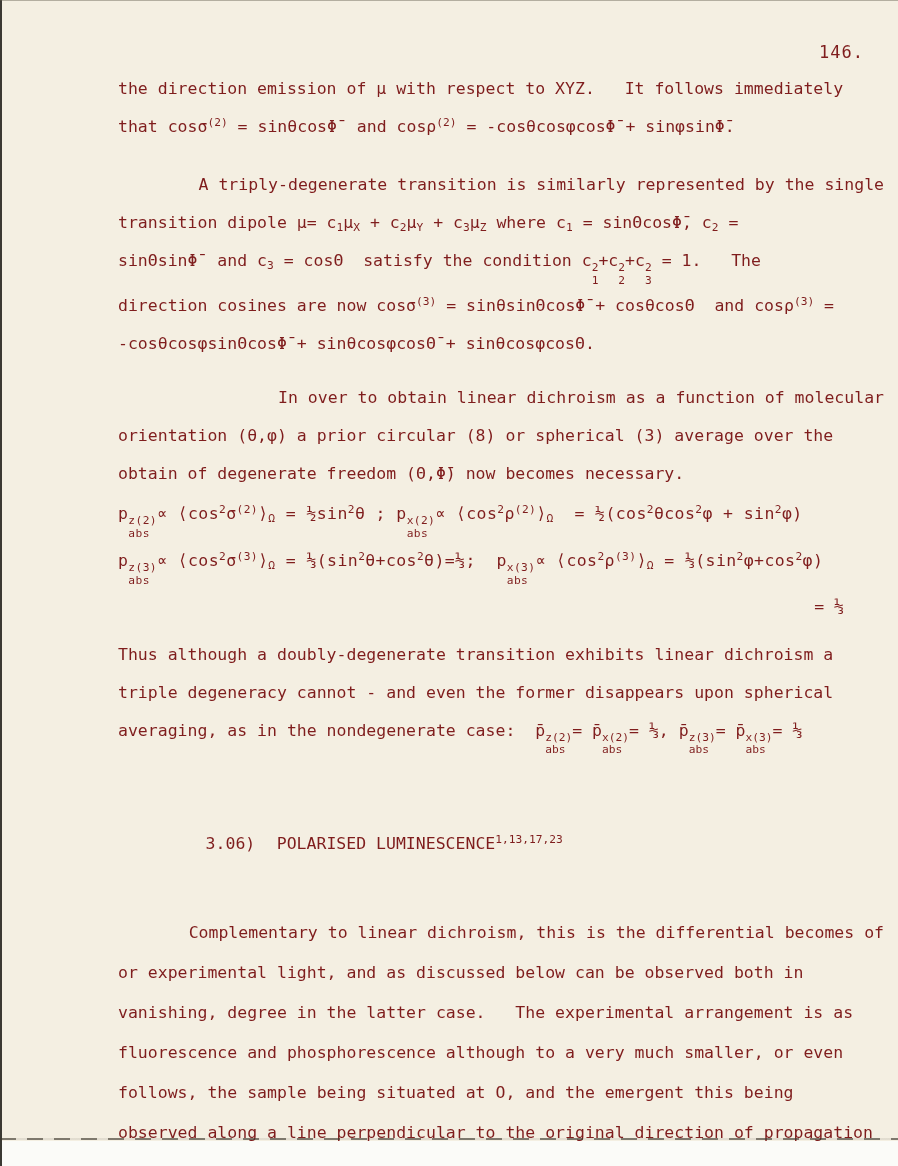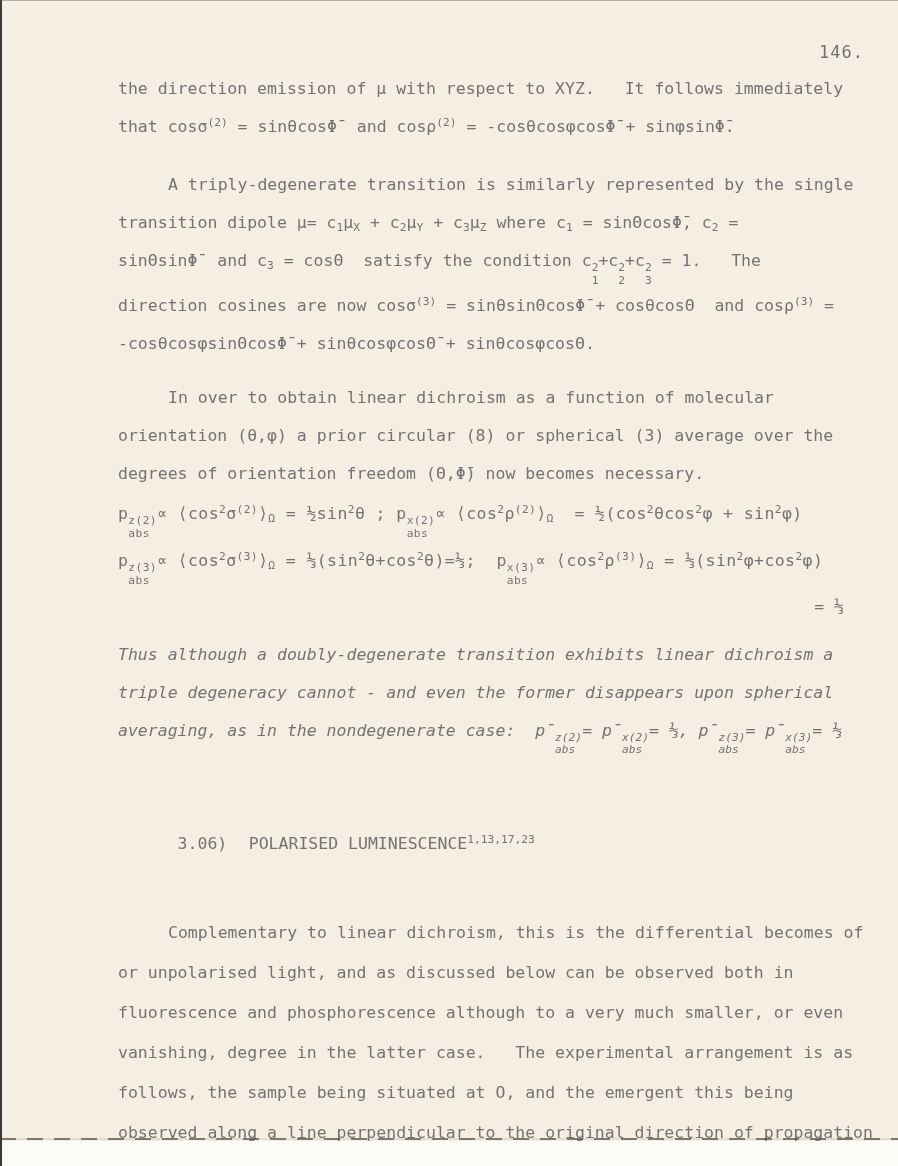--- a/index.html
+++ b/index.html
@@ -1,52 +1,52 @@
 <!DOCTYPE html>
 <html><head>
 <meta charset="utf-8">
 <style>
   html,body{margin:0;padding:0;background:#e9e8e4;}
   .page{
     position:relative;
     width:898px;height:1166px;
     background:#f4efe2;
     font-family:"DejaVu Sans Mono", monospace;
-    color:#737373;
+    color:#7f1d1d;
     overflow:hidden;
   }
   .edge-left{position:absolute;left:0;top:0;bottom:0;width:2px;background:#3b3933;}
   .edge-top{position:absolute;left:0;top:0;right:0;height:1px;background:rgba(100,95,80,.45);}
   .scan-line{
     position:absolute;left:0;right:0;top:1138px;height:2px;
     background:repeating-linear-gradient(90deg,
       rgba(62,57,46,.65) 0px, rgba(62,57,46,.65) 16px,
       rgba(62,57,46,.10) 16px, rgba(62,57,46,.10) 27px);
   }
   .bottom-strip{position:absolute;left:2px;right:0;top:1141px;bottom:0;background:#fbfbf8;}
   .page-number{position:absolute;top:42px;right:34px;font-size:17px;letter-spacing:1px;}
   .text-block{
     position:absolute;left:118px;top:70px;width:766px;
     font-size:16.5px;line-height:38px;
   }
   .line{white-space:pre;}
-  .indent{padding-left:50px;}
+  .indent{padding-left:50px;text-align:right;}
   sup{font-size:.68em;vertical-align:.55em;line-height:0;}
   sub{font-size:.68em;vertical-align:-.3em;line-height:0;}
   .ss{
     display:inline-flex;flex-direction:column;align-items:flex-start;
     vertical-align:-.45em;font-size:.68em;line-height:1.12;
   }
   .p-gap-lg{margin-top:20px;}
   .p-gap-md{margin-top:16px;}
-  .p-gap-sm{margin-top:10px;font-style:italic;}
+  .p-gap-sm{margin-top:10px;}
   .eq{line-height:42px;letter-spacing:.4px;}
   .eq-cont{text-align:right;padding-right:40px;line-height:38px;}
   .heading{margin-top:30px;line-height:38px;white-space:pre;}
-  .heading .h-num{margin-right:1.3em;}
+  .heading .h-num{margin-right:1.3em;margin-left:28px;}
   .p5{margin-top:12px;line-height:40px;}
 </style>
 </head>
 <body>
 
 <div class="page">
   <div class="edge-left"></div>
   <div class="edge-top"></div>
 
   <div class="page-number">146.</div>
@@ -62,44 +62,44 @@
       <div class="line indent">A triply-degenerate transition is similarly represented by the single</div>
       <div class="line">transition dipole μ= c<sub>1</sub>μ<sub>X</sub> + c<sub>2</sub>μ<sub>Y</sub> + c<sub>3</sub>μ<sub>Z</sub> where c<sub>1</sub> = sinΘcosΦ̄, c<sub>2</sub> =</div>
       <div class="line">sinΘsinΦ̄  and c<sub>3</sub> = cosΘ  satisfy the condition c<span class="ss"><span>2</span><span>1</span></span>+c<span class="ss"><span>2</span><span>2</span></span>+c<span class="ss"><span>2</span><span>3</span></span> = 1.   The</div>
       <div class="line">direction cosines are now cosσ<sup>(3)</sup> = sinθsinΘcosΦ̄ + cosθcosΘ  and cosρ<sup>(3)</sup> =</div>
       <div class="line">-cosθcosφsinΘcosΦ̄ + sinθcosφcosΘ̄ + sinθcosφcosΘ.</div>
     </div>
 
     <div class="para p-gap-md">
       <div class="line indent">In over to obtain linear dichroism as a function of molecular</div>
       <div class="line">orientation (θ,φ) a prior circular (8) or spherical (3) average over the</div>
-      <div class="line">degrees of orientation freedom (Θ,Φ̄) now becomes necessary.</div>
+      <div class="line">obtain of degenerate freedom (Θ,Φ̄) now becomes necessary.</div>
     </div>
 
     <div class="eq-block">
       <div class="line eq">p<span class="ss"><span>z(2)</span><span>abs</span></span>∝ ⟨cos<sup>2</sup>σ<sup>(2)</sup>⟩<sub>Ω</sub> = ½sin<sup>2</sup>θ ; p<span class="ss"><span>x(2)</span><span>abs</span></span>∝ ⟨cos<sup>2</sup>ρ<sup>(2)</sup>⟩<sub>Ω</sub>  = ½(cos<sup>2</sup>θcos<sup>2</sup>φ + sin<sup>2</sup>φ)</div>
       <div class="line eq">p<span class="ss"><span>z(3)</span><span>abs</span></span>∝ ⟨cos<sup>2</sup>σ<sup>(3)</sup>⟩<sub>Ω</sub> = ⅓(sin<sup>2</sup>θ+cos<sup>2</sup>θ)=⅓;  p<span class="ss"><span>x(3)</span><span>abs</span></span>∝ ⟨cos<sup>2</sup>ρ<sup>(3)</sup>⟩<sub>Ω</sub> = ⅓(sin<sup>2</sup>φ+cos<sup>2</sup>φ)</div>
       <div class="line eq-cont">= ⅓</div>
     </div>
 
     <div class="para p-gap-sm">
       <div class="line">Thus although a doubly-degenerate transition exhibits linear dichroism a</div>
       <div class="line">triple degeneracy cannot - and even the former disappears upon spherical</div>
       <div class="line">averaging, as in the nondegenerate case:  p̄<span class="ss"><span>z(2)</span><span>abs</span></span>= p̄<span class="ss"><span>x(2)</span><span>abs</span></span>= ⅓, p̄<span class="ss"><span>z(3)</span><span>abs</span></span>= p̄<span class="ss"><span>x(3)</span><span>abs</span></span>= ⅓</div>
     </div>
 
     <div class="heading">
       <span class="h-num">3.06)</span><span>POLARISED LUMINESCENCE</span><sup>1,13,17,23</sup>
     </div>
 
     <div class="para p5">
       <div class="line indent">Complementary to linear dichroism, this is the differential becomes of</div>
-      <div class="line">or unpolarised light, and as discussed below can be observed both in</div>
+      <div class="line">or experimental light, and as discussed below can be observed both in</div>
+      <div class="line">vanishing, degree in the latter case.   The experimental arrangement is as</div>
       <div class="line">fluorescence and phosphorescence although to a very much smaller, or even</div>
-      <div class="line">vanishing, degree in the latter case.   The experimental arrangement is as</div>
       <div class="line">follows, the sample being situated at O, and the emergent this being</div>
       <div class="line">observed along a line perpendicular to the original direction of propagation</div>
 
     </div>
 
   </div>
 
   <div class="scan-line"></div>
   <div class="bottom-strip"></div>
 </div>

